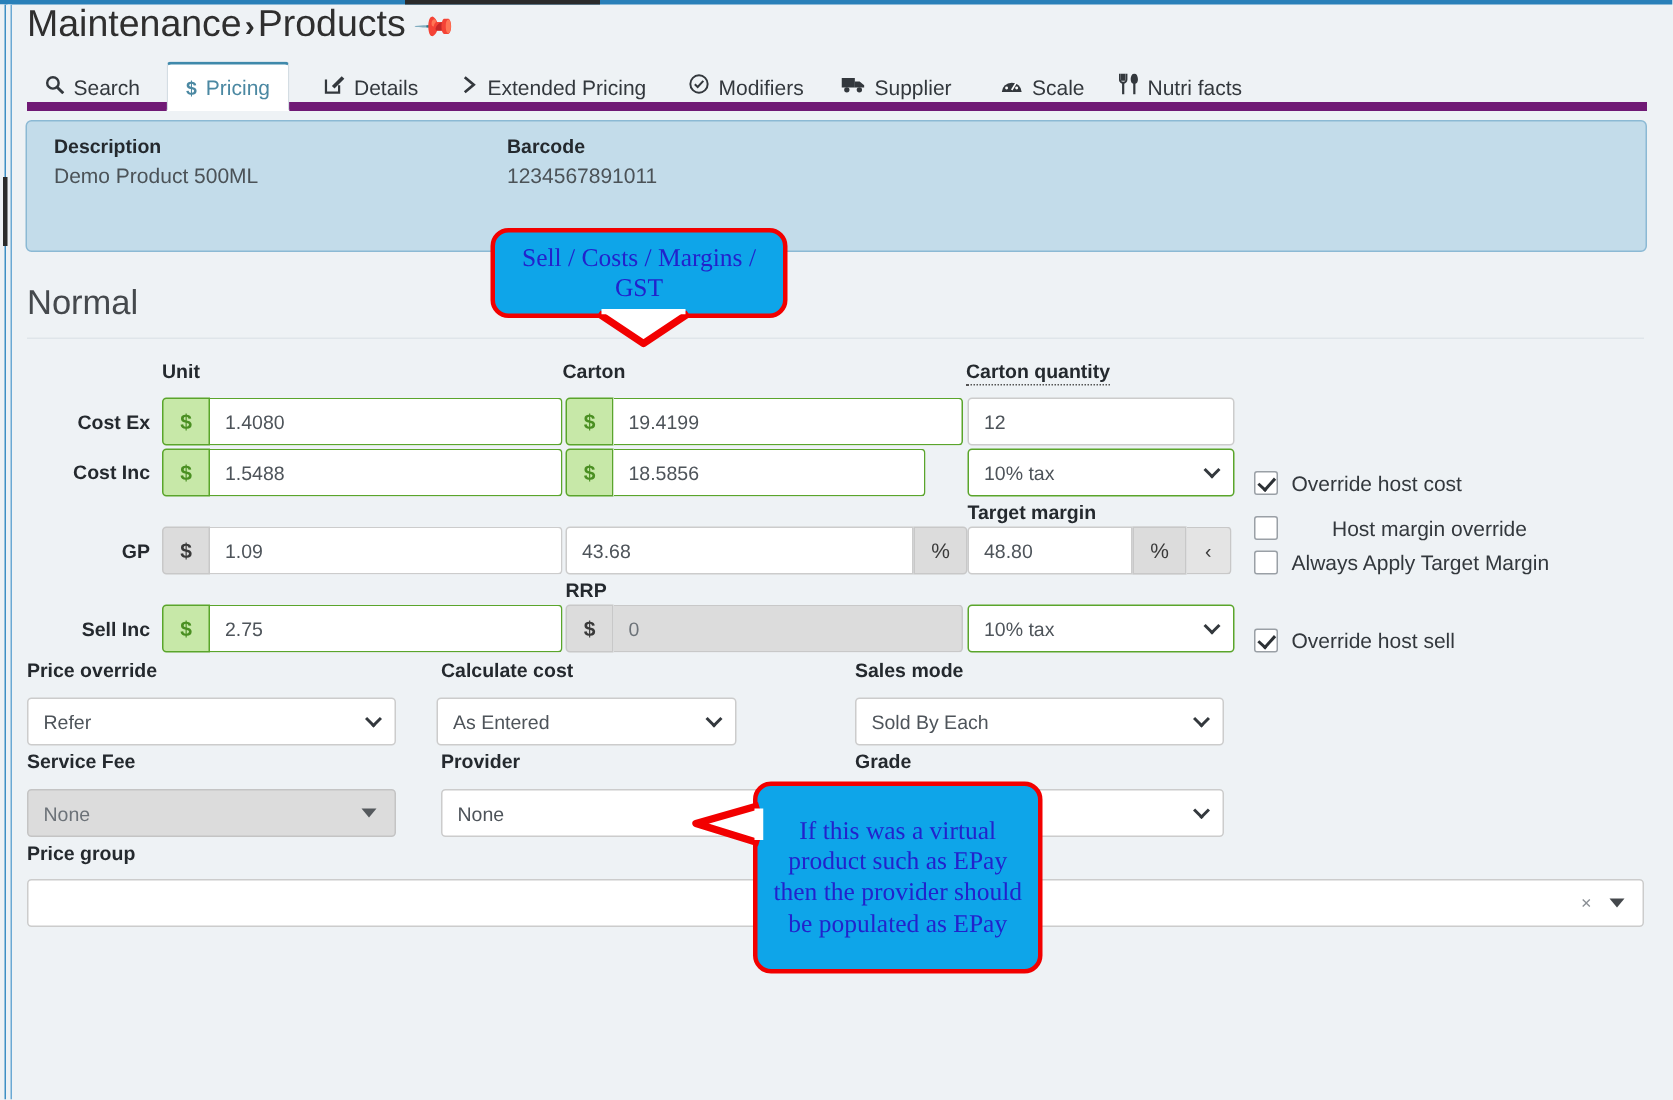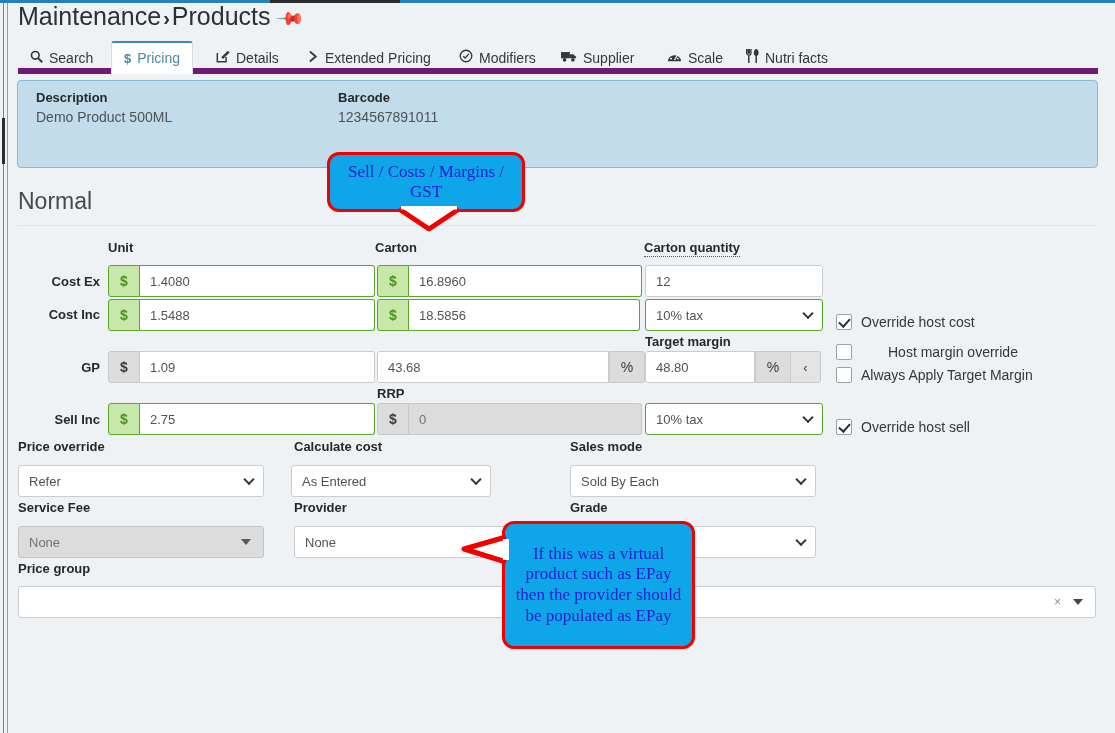--- a/index.html
+++ b/index.html
@@ -342,37 +342,37 @@
 
   <div class="row-label" style="left:20px; top:274px; width:80px;">Cost Ex</div>
 
   <div class="fgroup" style="left:108px; top:265px;">
     <div class="addon green">$</div>
     <div class="fld gb" style="width:235px;">1.4080</div>
   </div>
 
   <div class="fgroup" style="left:377px; top:265px;">
     <div class="addon green">$</div>
-    <div class="fld gb" style="width:233px;">16.8960</div>
+    <div class="fld gb" style="width:233px;">19.4199</div>
   </div>
 
   <div class="fgroup" style="left:645px; top:265px;">
     <div class="fld plain" style="width:178px;">12</div>
   </div>
 
   <div class="row-label" style="left:20px; top:307px; width:80px;">Cost Inc</div>
 
   <div class="fgroup" style="left:108px; top:299px;">
     <div class="addon green">$</div>
     <div class="fld gb" style="width:235px;">1.5488</div>
   </div>
 
   <div class="fgroup" style="left:377px; top:299px;">
     <div class="addon green">$</div>
-    <div class="fld gb" style="width:231px;">18.5856</div>
+    <div class="fld gb" style="width:208px;">18.5856</div>
   </div>
 
   <div class="sel gb" style="left:645px; top:299px; width:178px;">
     <span>10% tax</span>
     <span class="caret"></span>
   </div>
 
   <div class="cbrow" style="left:836px; top:314px;">
     <div class="cbox checked"></div>
     <span class="cblabel">Override host cost</span>

